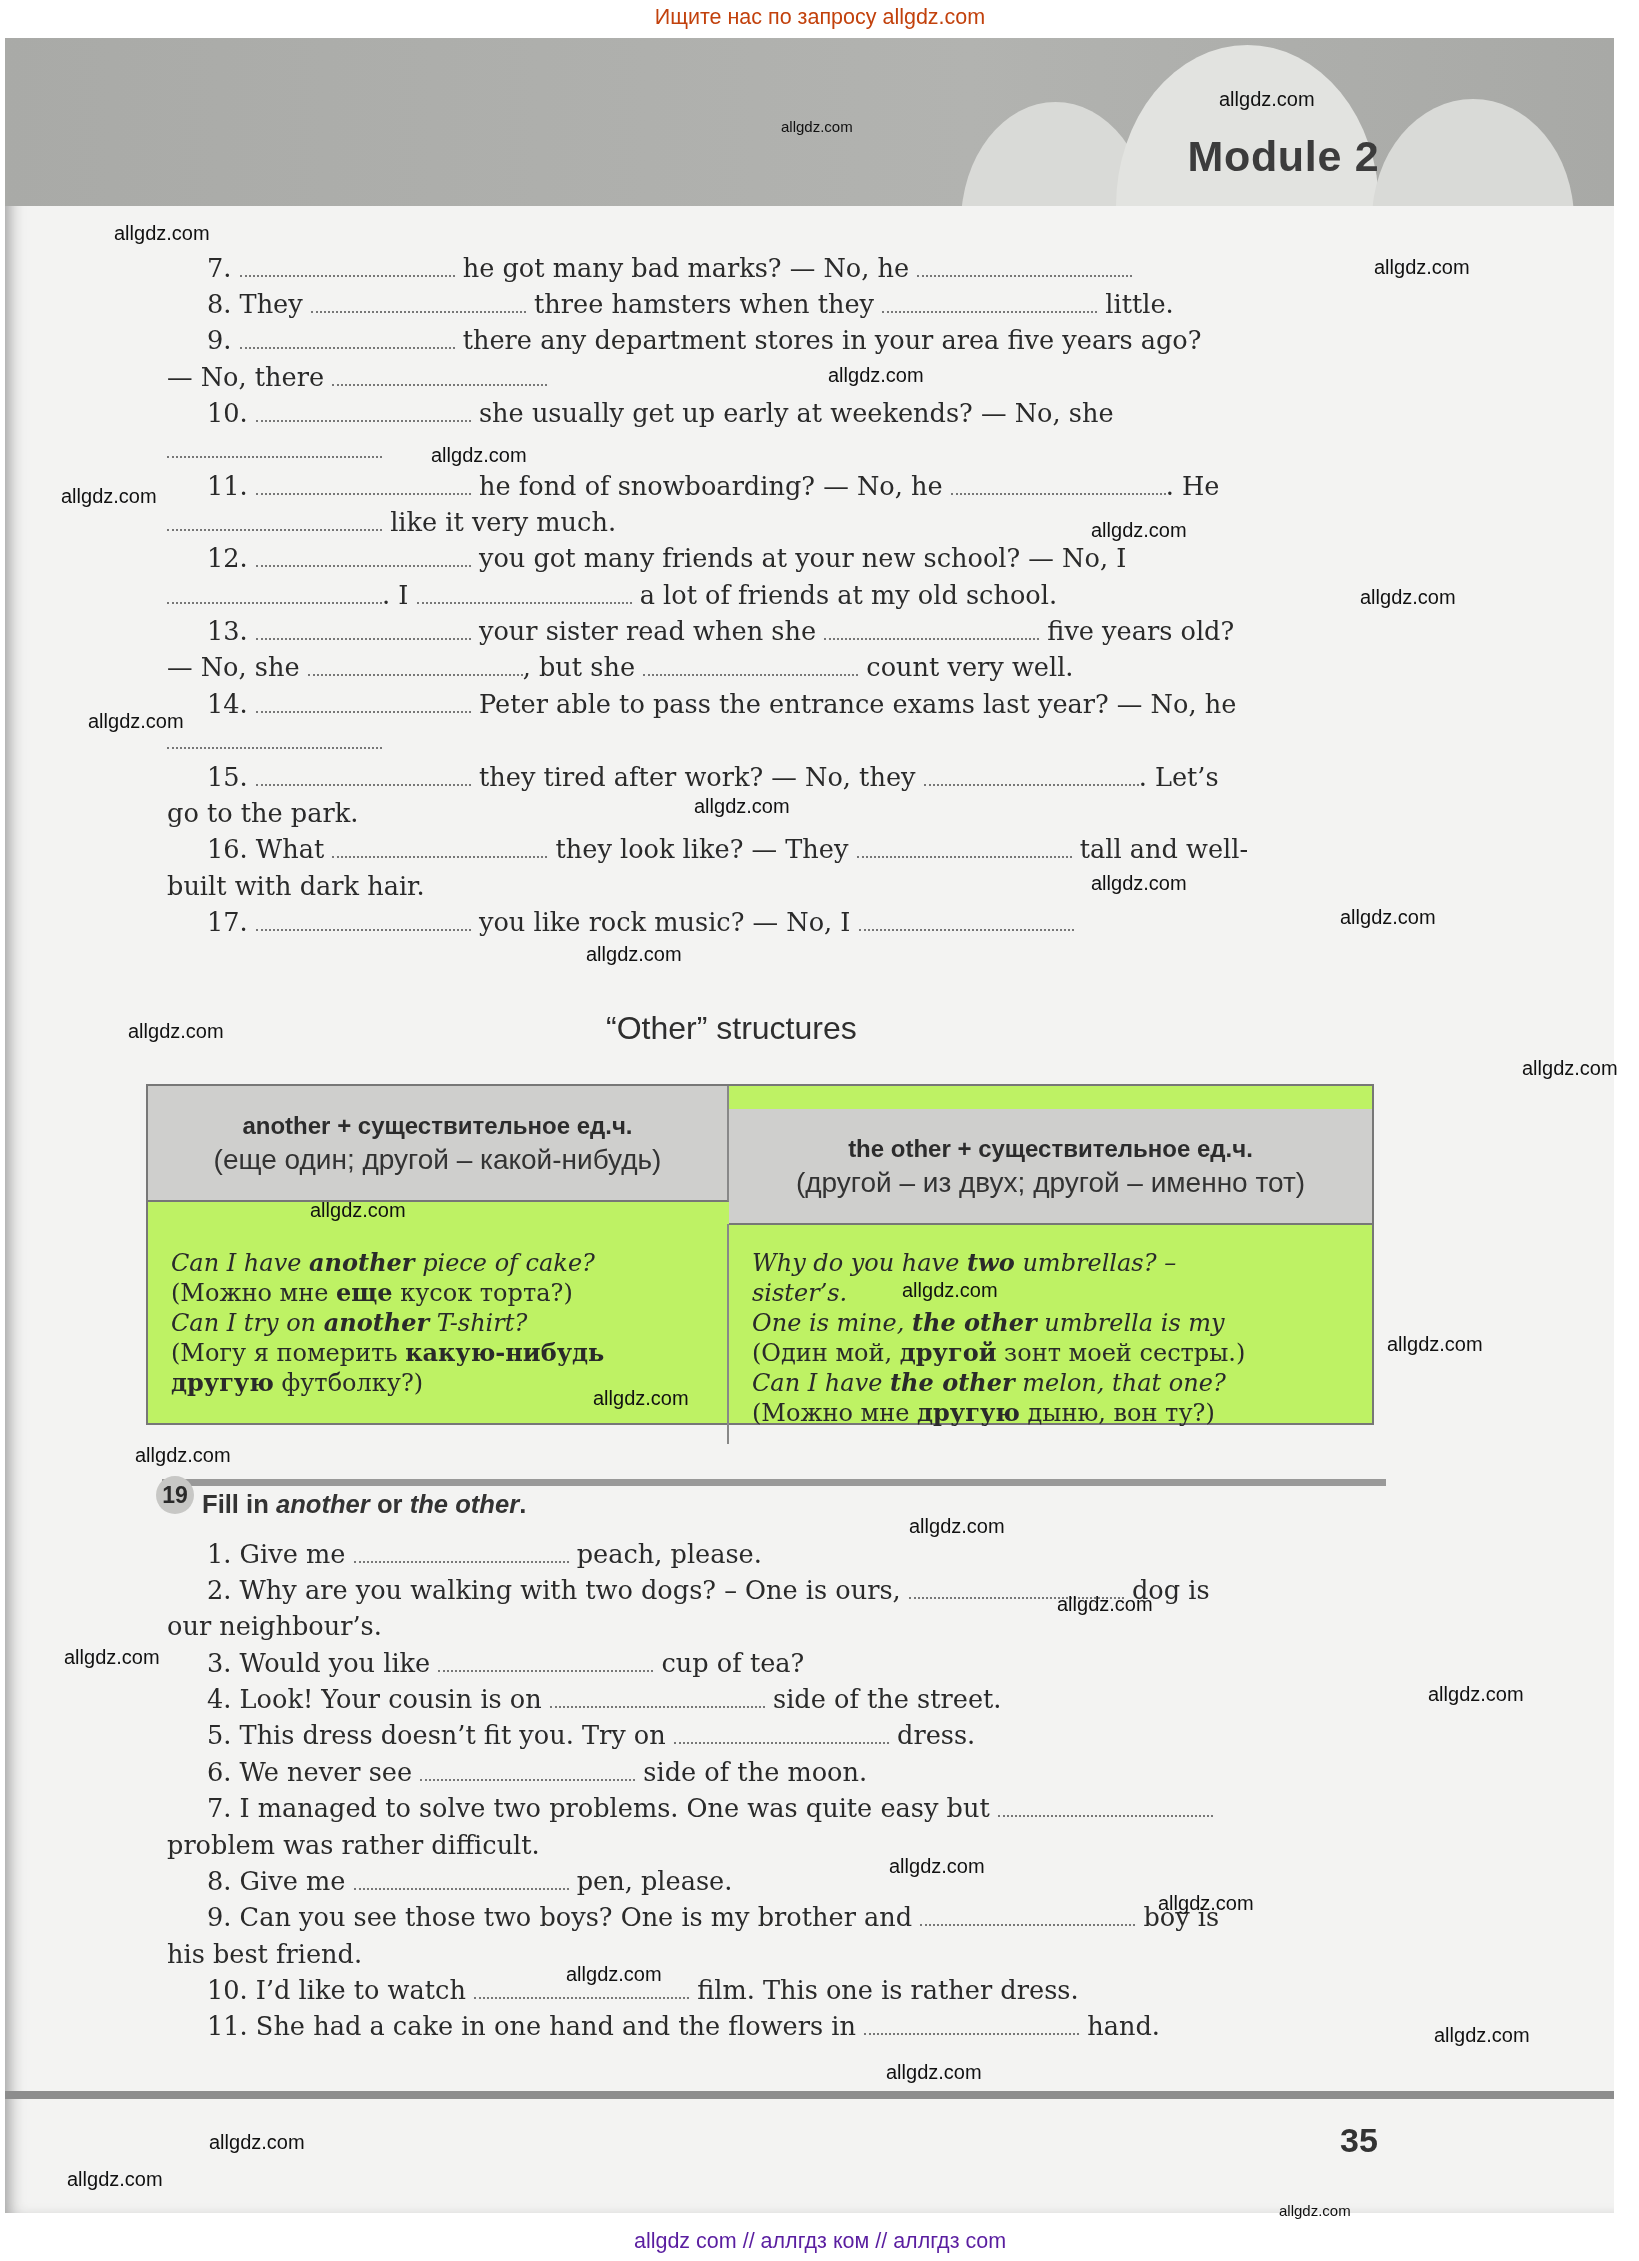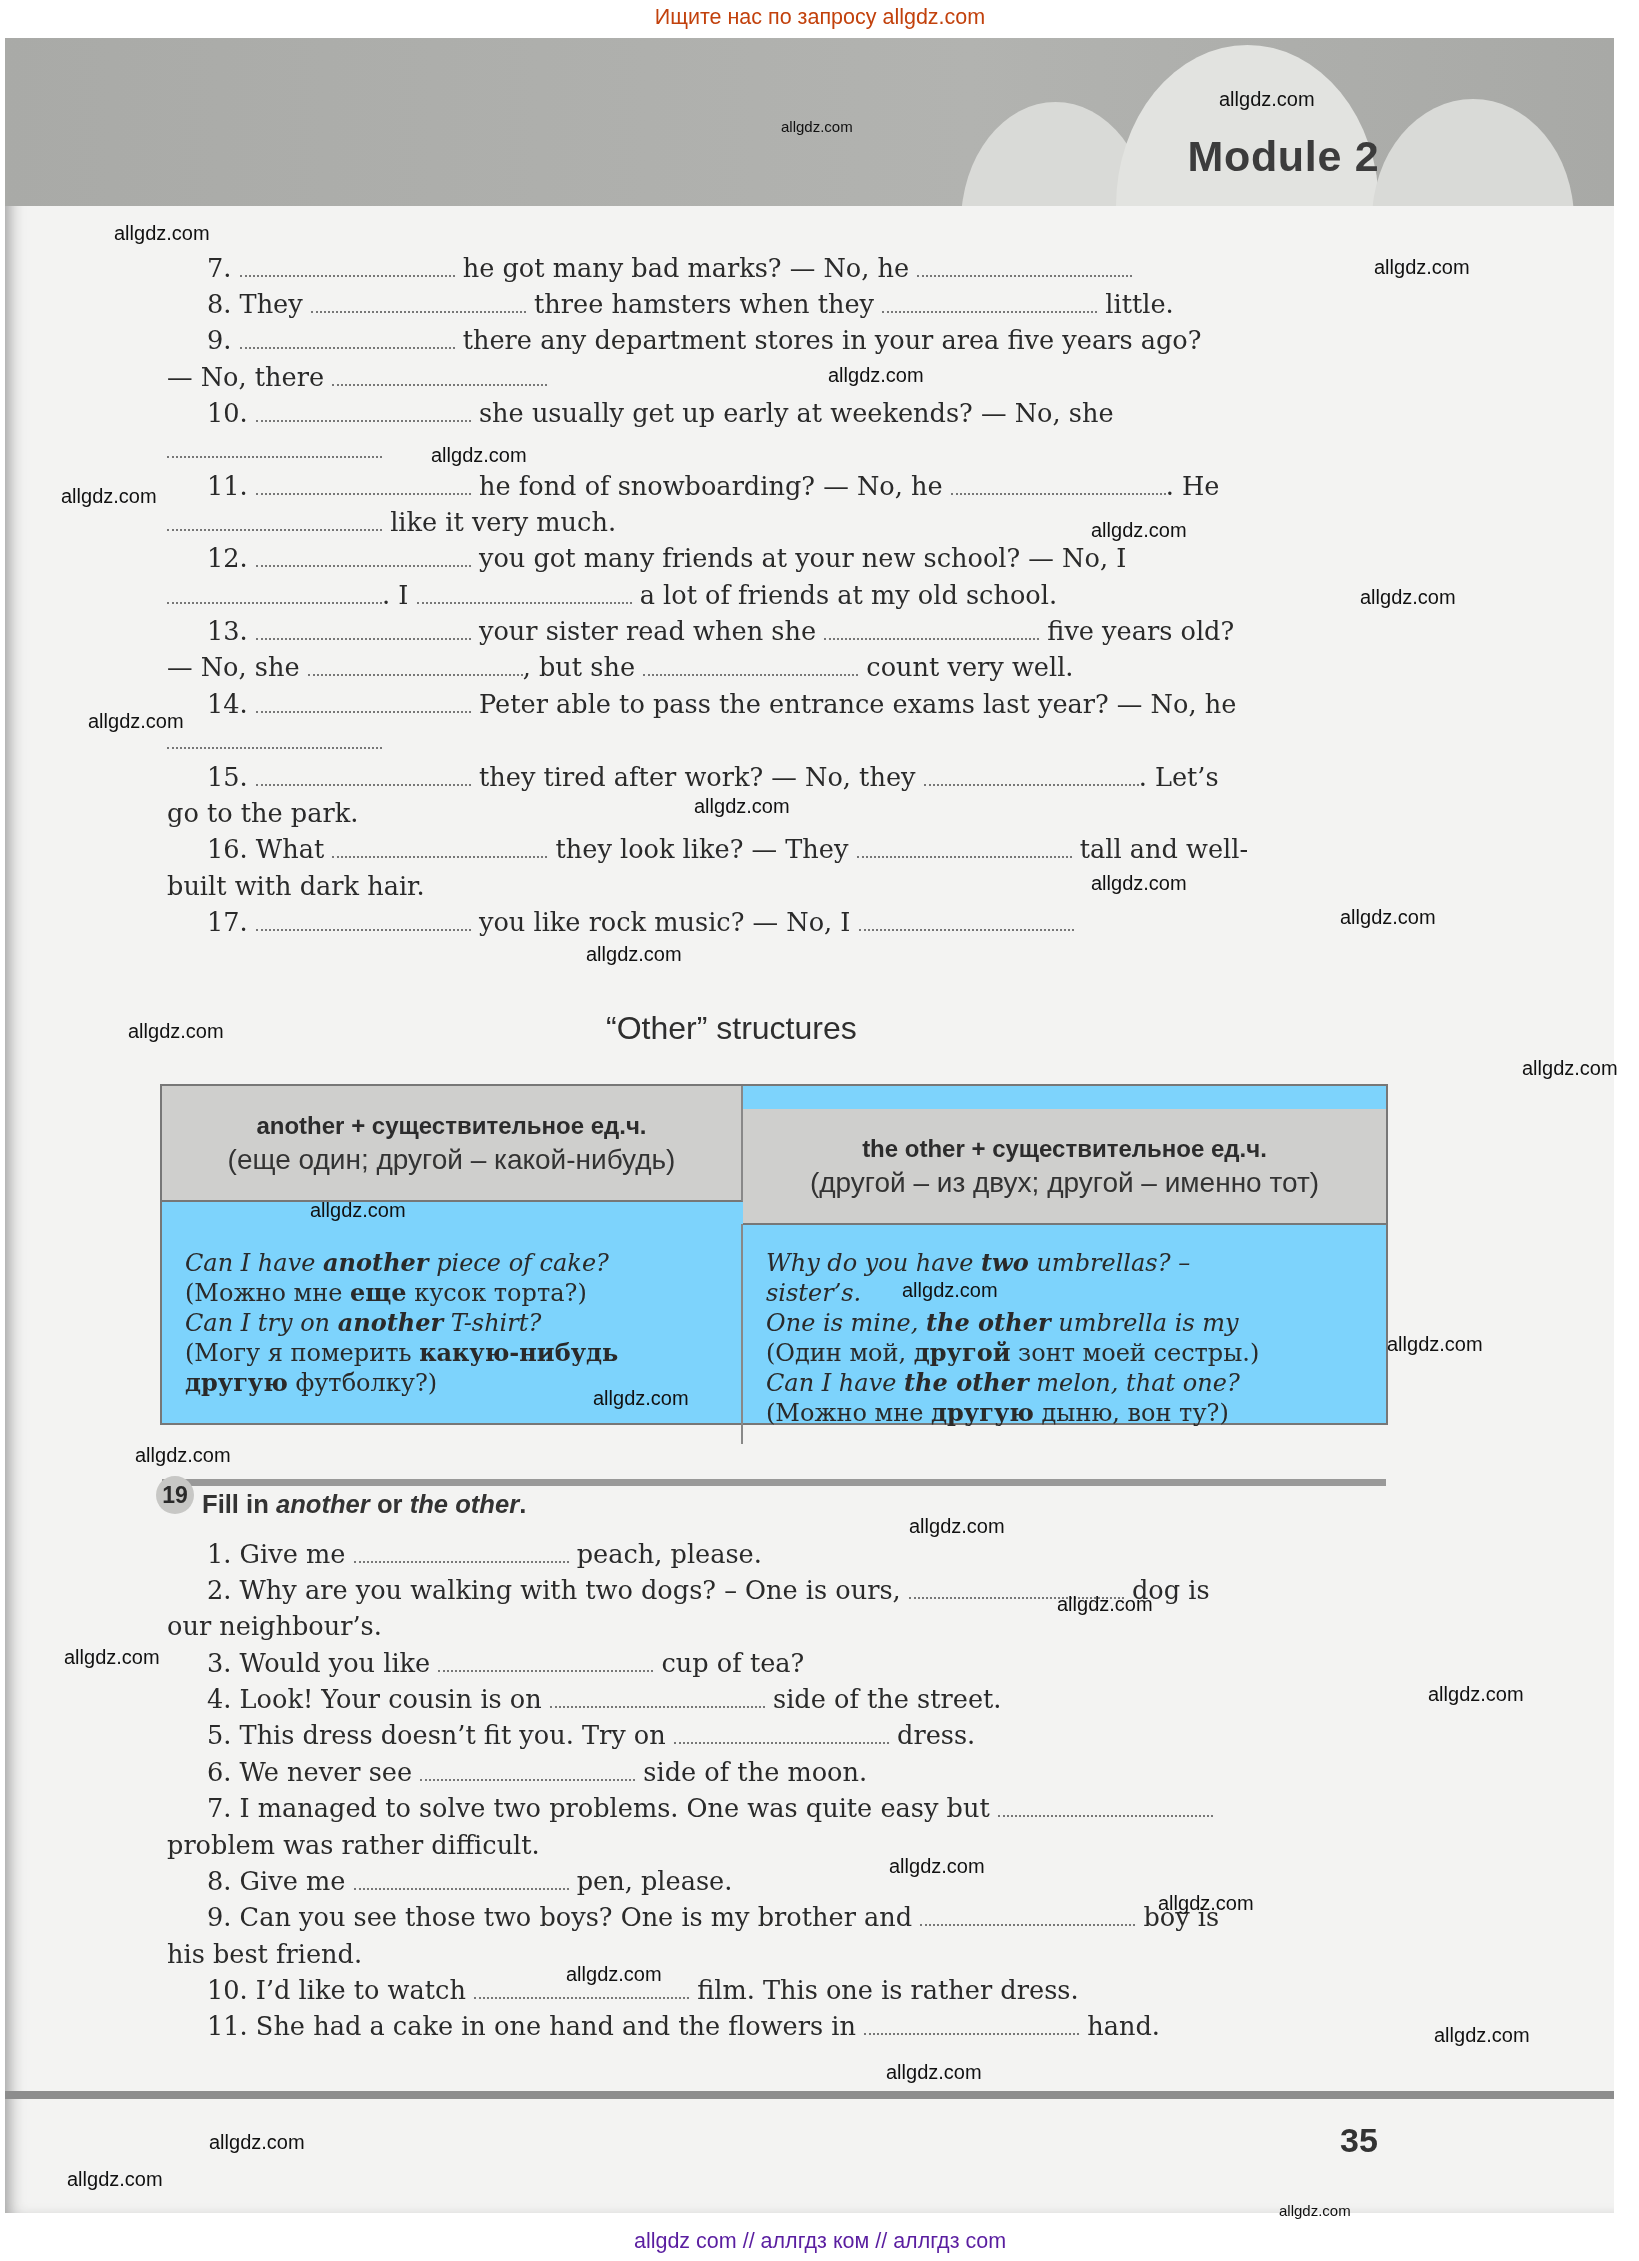--- a/index.html
+++ b/index.html
@@ -6,21 +6,21 @@
   body{width:1640px;height:2261px;position:relative;overflow:hidden;font-family:"DejaVu Serif",serif;color:#2a2a2a;}
   .top-banner{position:absolute;left:0;top:0;width:1640px;height:34px;text-align:center;color:#c2410c;font-family:"Liberation Sans",sans-serif;font-size:21.5px;line-height:34px;}
   .bottom-banner{position:absolute;left:0;top:2222px;width:1640px;height:39px;text-align:center;color:#5a1ea0;font-family:"Liberation Sans",sans-serif;font-size:21.5px;line-height:39px;}
   .page{position:absolute;left:5.4px;top:38px;width:1609px;height:2175px;background:#f3f3f2;box-shadow:inset 12px 0 16px -8px #9a9a9a;}
   .header-band{position:absolute;left:0;top:0;width:1609px;height:168px;background:linear-gradient(90deg,#a9aaa7 0%,#b2b3b0 60%,#a8a9a6 100%);overflow:hidden;}
   .petal{position:absolute;background:#d9dad7;border-radius:50% 50% 0 0/60% 60% 0 0;}
   .module-title{position:absolute;left:1182px;top:94px;font-family:"Liberation Sans",sans-serif;font-weight:bold;font-size:43px;color:#3c3c3c;letter-spacing:0.7px;}
   .line{position:absolute;left:167px;width:1219px;font-size:25.6px;line-height:35px;white-space:nowrap;}
   .blank{display:inline-block;border-bottom:2px dotted #777;height:6.7px;vertical-align:baseline;}
   .section-title{position:absolute;left:606px;top:1010px;font-family:"Liberation Sans",sans-serif;font-size:32px;color:#2e2e2e;}
-  .table{position:absolute;left:160px;top:1084px;width:1224px;height:337px;border:2.7px solid #777;background:#7dd3fc;}
+  .table{position:absolute;left:146px;top:1084px;width:1224px;height:337px;border:2.7px solid #777;background:#bef264;}
   .th{position:absolute;top:0;height:114px;background:#cfcfcd;border-bottom:2.7px solid #777;}
   .th.l{left:0;width:579px;border-right:2px solid #888;}
   .th.r{left:581px;width:643px;margin-top:23px;}
   .td{position:absolute;top:117px;height:220px;margin-top:21px;}
   .td.l{left:0;width:579px;border-right:2px solid #888;}
   .td.r{left:581px;width:643px;}
   .th-main{font-family:"Liberation Sans",sans-serif;font-weight:bold;font-size:24px;text-align:center;margin-top:25.6px;color:#2c2c2c;}
   .th-sub{font-family:Liberation Sans, sans-serif;font-size:28px;text-align:center;margin-top:4px;color:#333;}
   .ex{font-size:24px;line-height:30px;padding-left:23px;}
   .ex.first{margin-top:24px;}

